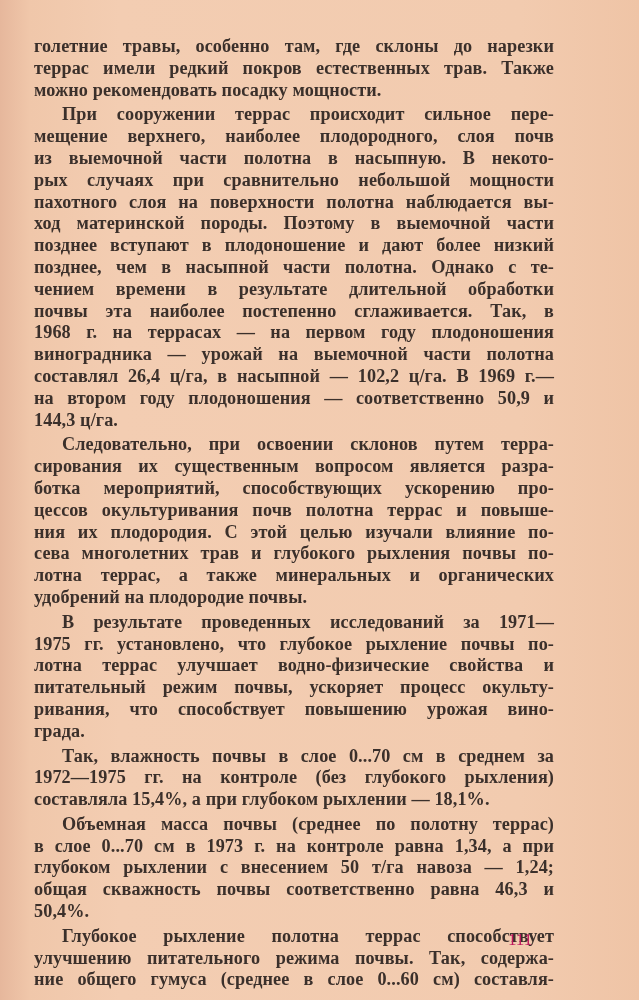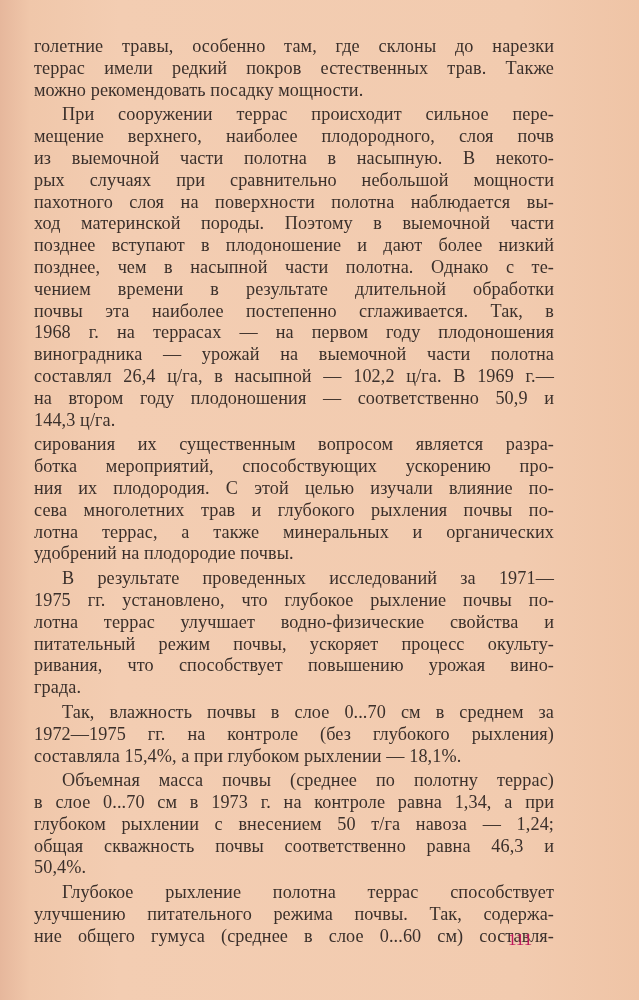--- a/index.html
+++ b/index.html
@@ -23,20 +23,21 @@
     line-height: 21.8px;
     color: #3b302b;
   }
   .line {
     display: block;
     white-space: nowrap;
     text-align: justify;
     text-align-last: justify;
     height: 21.8px;
     letter-spacing: 0.1px;
+    font-weight: bold;
   }
   .line.last {
     text-align-last: left;
   }
   .line.indent {
     padding-left: 28px;
   }
   .para {
     margin: 0;
     padding: 0;
@@ -73,22 +74,24 @@
       <span class="line">позднее, чем в насыпной части полотна. Однако с те-</span>
       <span class="line">чением времени в результате длительной обработки</span>
       <span class="line">почвы эта наиболее постепенно сглаживается. Так, в</span>
       <span class="line">1968 г. на террасах — на первом году плодоношения</span>
       <span class="line">виноградника — урожай на выемочной части полотна</span>
       <span class="line">составлял 26,4 ц/га, в насыпной — 102,2 ц/га. В 1969 г.—</span>
       <span class="line">на втором году плодоношения — соответственно 50,9 и</span>
       <span class="line last">144,3 ц/га.</span>
     </div>
     <div class="para">
+      <span class="line indent">Следовательно, при освоении склонов путем терра-</span>
       <span class="line">сирования их существенным вопросом является разра-</span>
       <span class="line">ботка мероприятий, способствующих ускорению про-</span>
+      <span class="line">цессов окультуривания почв полотна террас и повыше-</span>
       <span class="line">ния их плодородия. С этой целью изучали влияние по-</span>
       <span class="line">сева многолетних трав и глубокого рыхления почвы по-</span>
       <span class="line">лотна террас, а также минеральных и органических</span>
       <span class="line last">удобрений на плодородие почвы.</span>
     </div>
     <div class="para">
       <span class="line indent">В результате проведенных исследований за 1971—</span>
       <span class="line">1975 гг. установлено, что глубокое рыхление почвы по-</span>
       <span class="line">лотна террас улучшает водно-физические свойства и</span>
       <span class="line">питательный режим почвы, ускоряет процесс окульту-</span>

